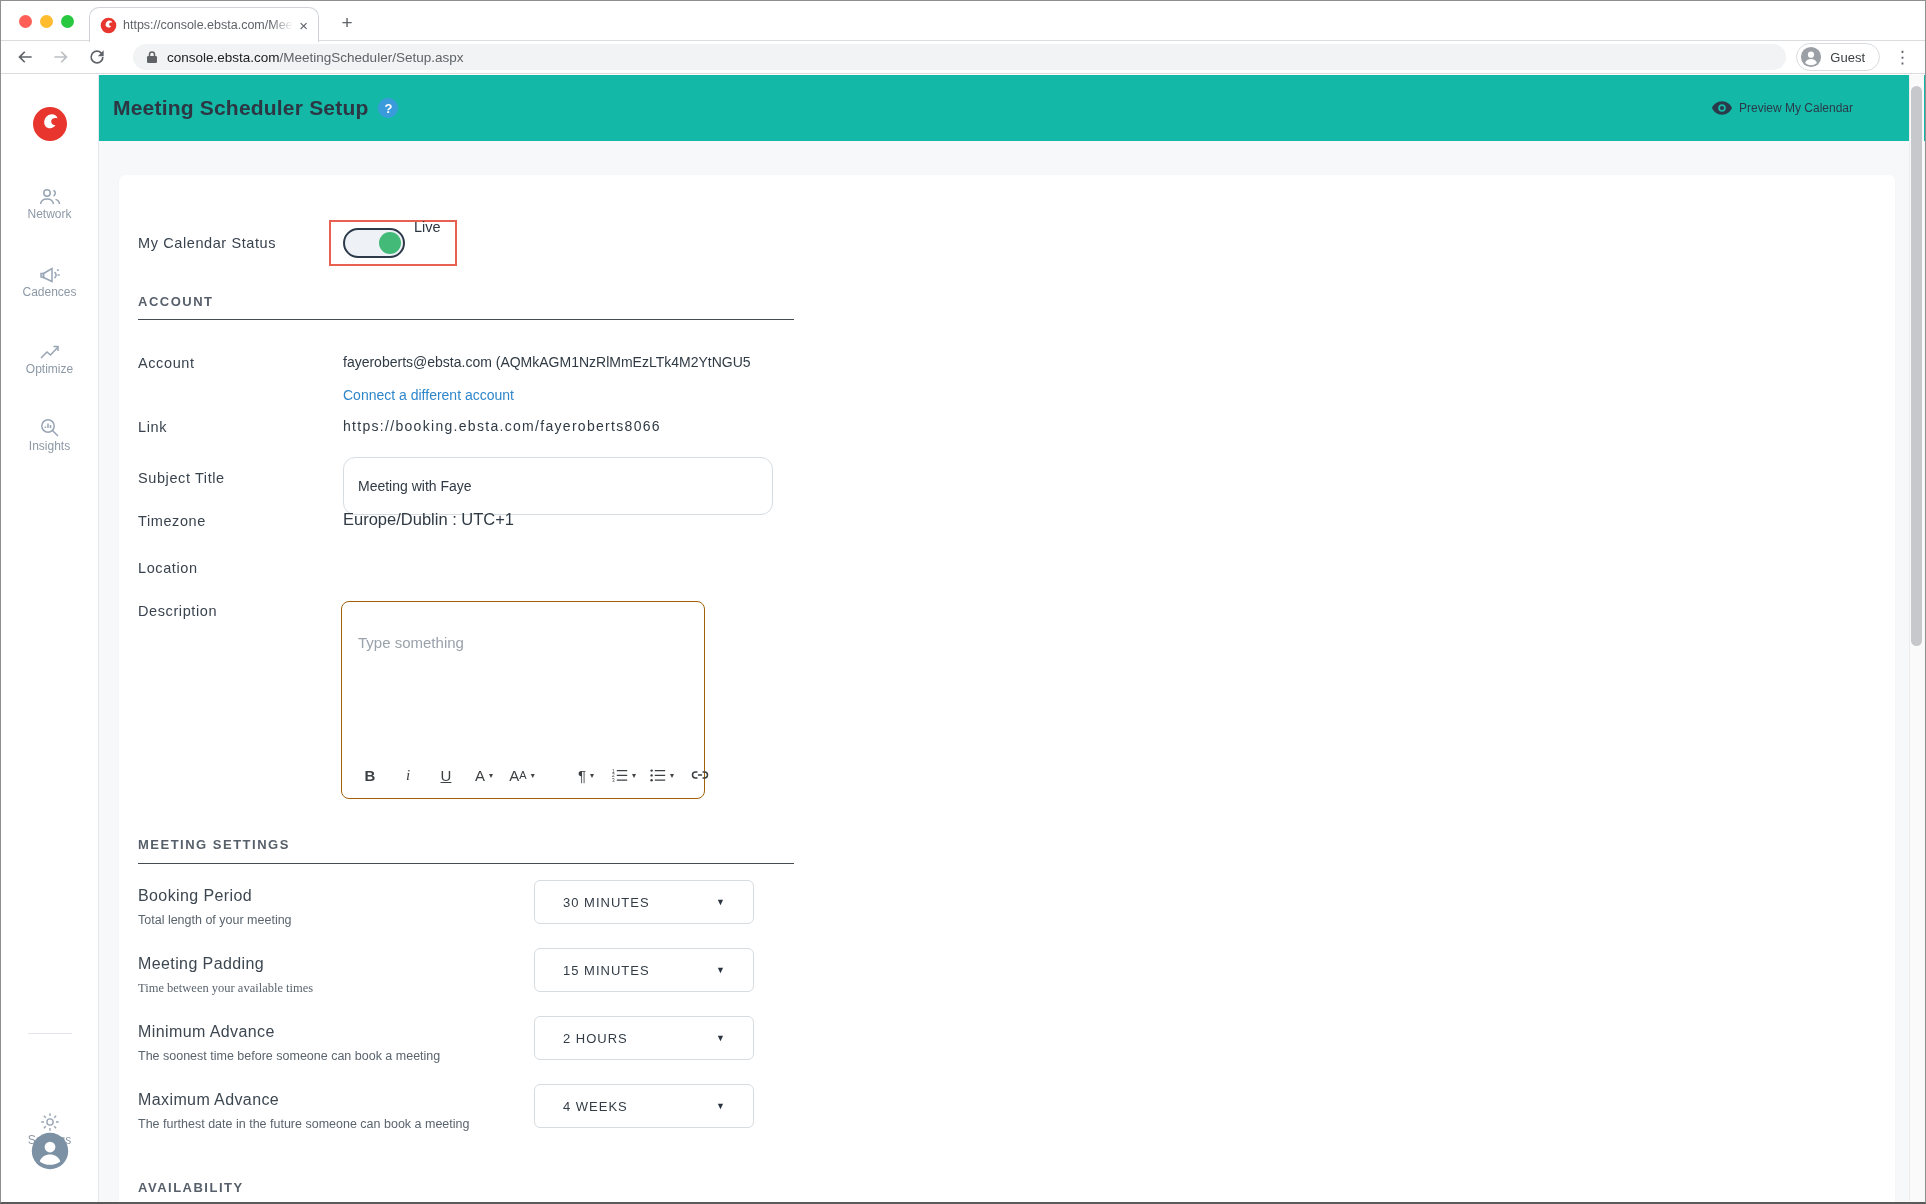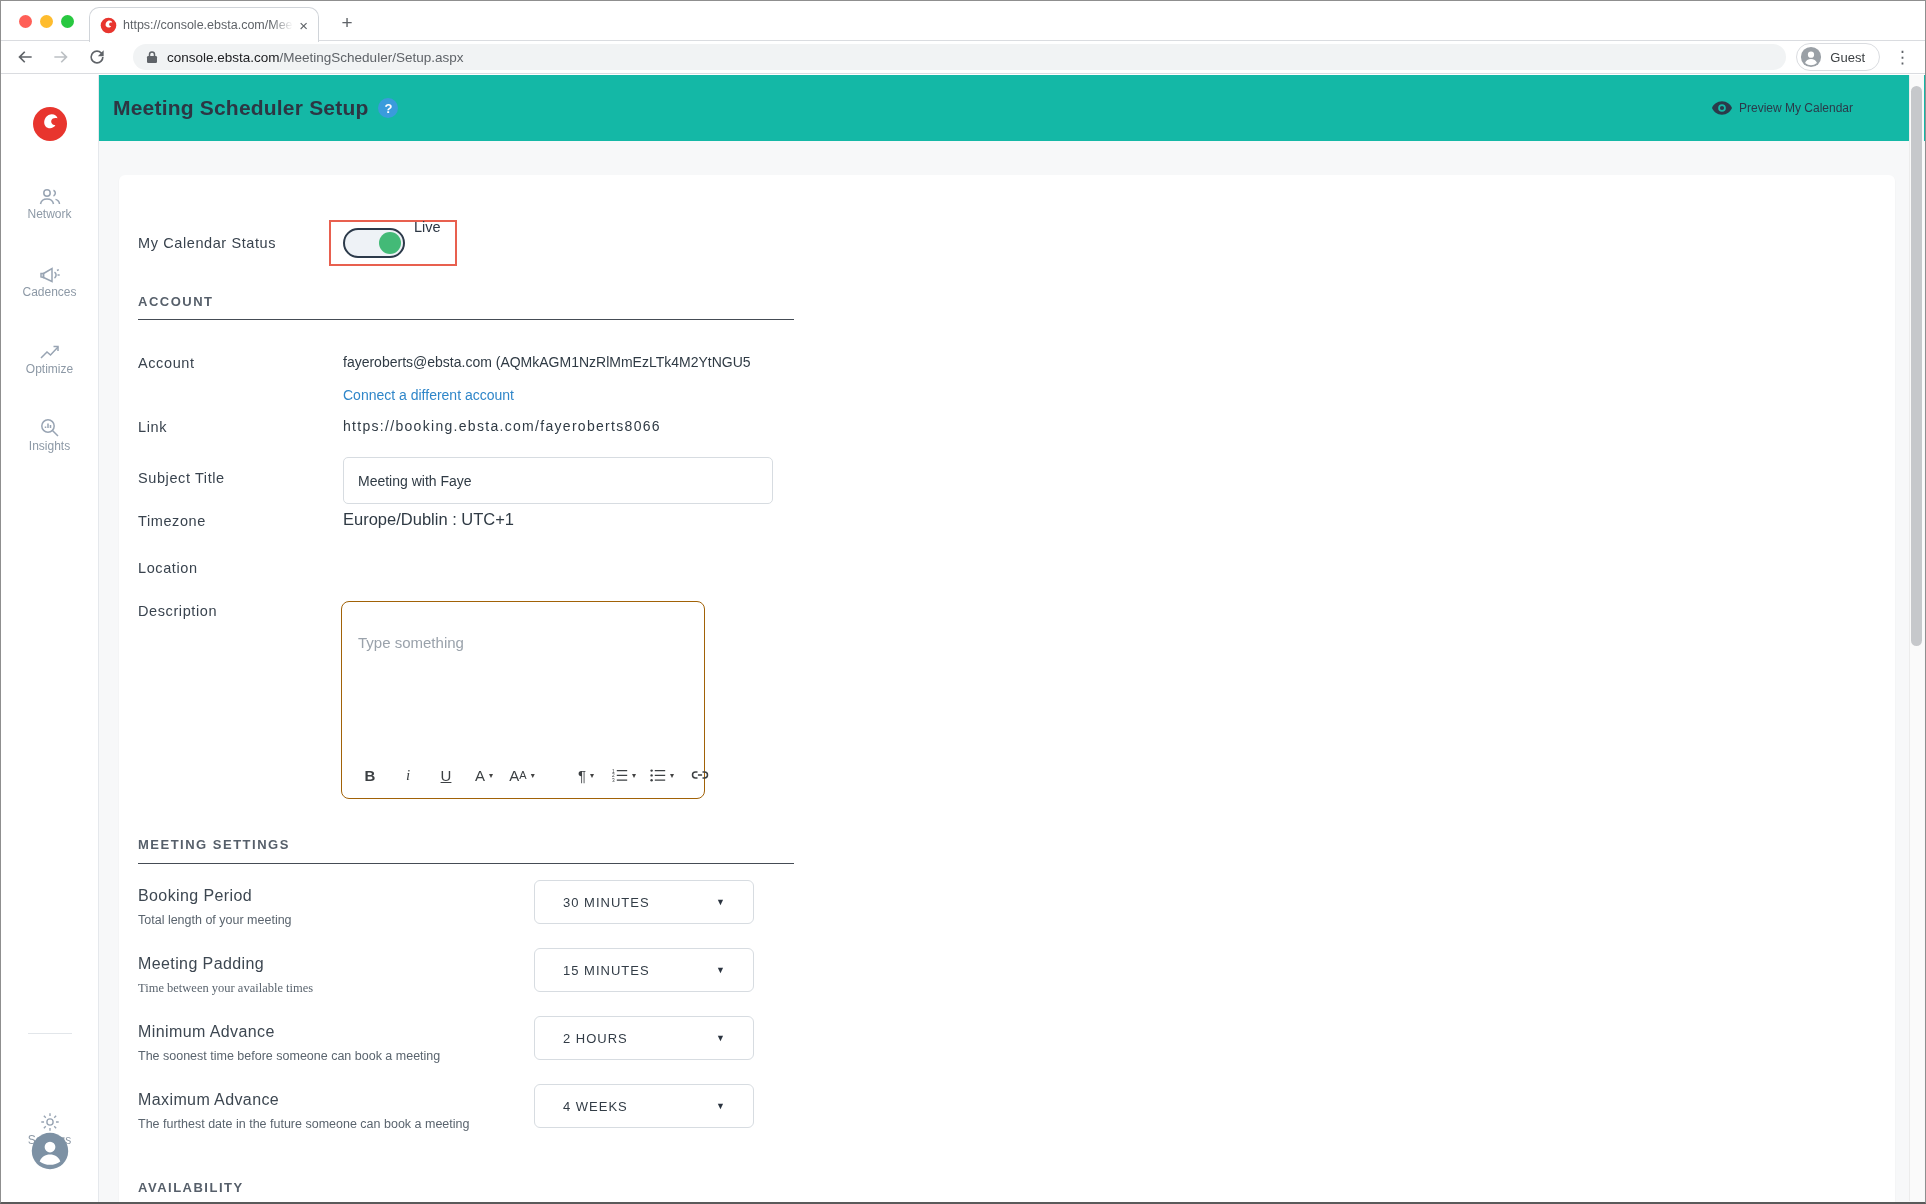--- a/index.html
+++ b/index.html
@@ -62,21 +62,21 @@
   .secrule { position:absolute; left:19px; width:656px; height:1px; background:#454c55; }
 
   .redbox { position:absolute; left:210px; top:45px; width:128px; height:46px; border:2px solid #e8604f; }
   .toggle { position:absolute; left:224px; top:53px; width:62px; height:30px; border:2px solid #2c3a4a;
             border-radius:16px; background:#eef2f6; }
   .knob { position:absolute; right:2px; top:2px; width:22px; height:22px; border-radius:50%; background:#43ba77; }
   .livelabel { position:absolute; left:295px; top:44px; font-size:14.5px; color:#2d3744; }
 
   .val { position:absolute; left:224px; font-size:14px; color:#2f3a44; }
   .bluelink { position:absolute; left:224px; font-size:14px; color:#2f86c9; cursor:pointer; }
-  .tbox { position:absolute; left:224px; width:430px; height:47px; border:1px solid #d7dce1; border-radius:5px;
+  .tbox { position:absolute; left:224px; width:430px; height:58px; border:1px solid #d7dce1; border-radius:12px;
           font-size:14px; color:#2f3a44; padding:0 14px; font-family:"Liberation Sans", sans-serif; background:#fff; }
   .tbox::placeholder { color:#9aa2ab; }
 
   .editor { position:absolute; left:222px; top:426px; width:364px; height:198px; border:1px solid #a16207;
             border-radius:8px; background:#fff; }
   .ph { position:absolute; left:16px; top:32px; font-size:15px; color:#9aa2ab; }
   .etoolbar { position:absolute; left:16px; right:10px; bottom:6px; height:34px; display:flex; align-items:center;
               color:#3c4043; }
   .tbtn { display:flex; align-items:center; justify-content:center; height:28px; min-width:24px;
           margin-right:14px; font-size:15px; cursor:pointer; }

